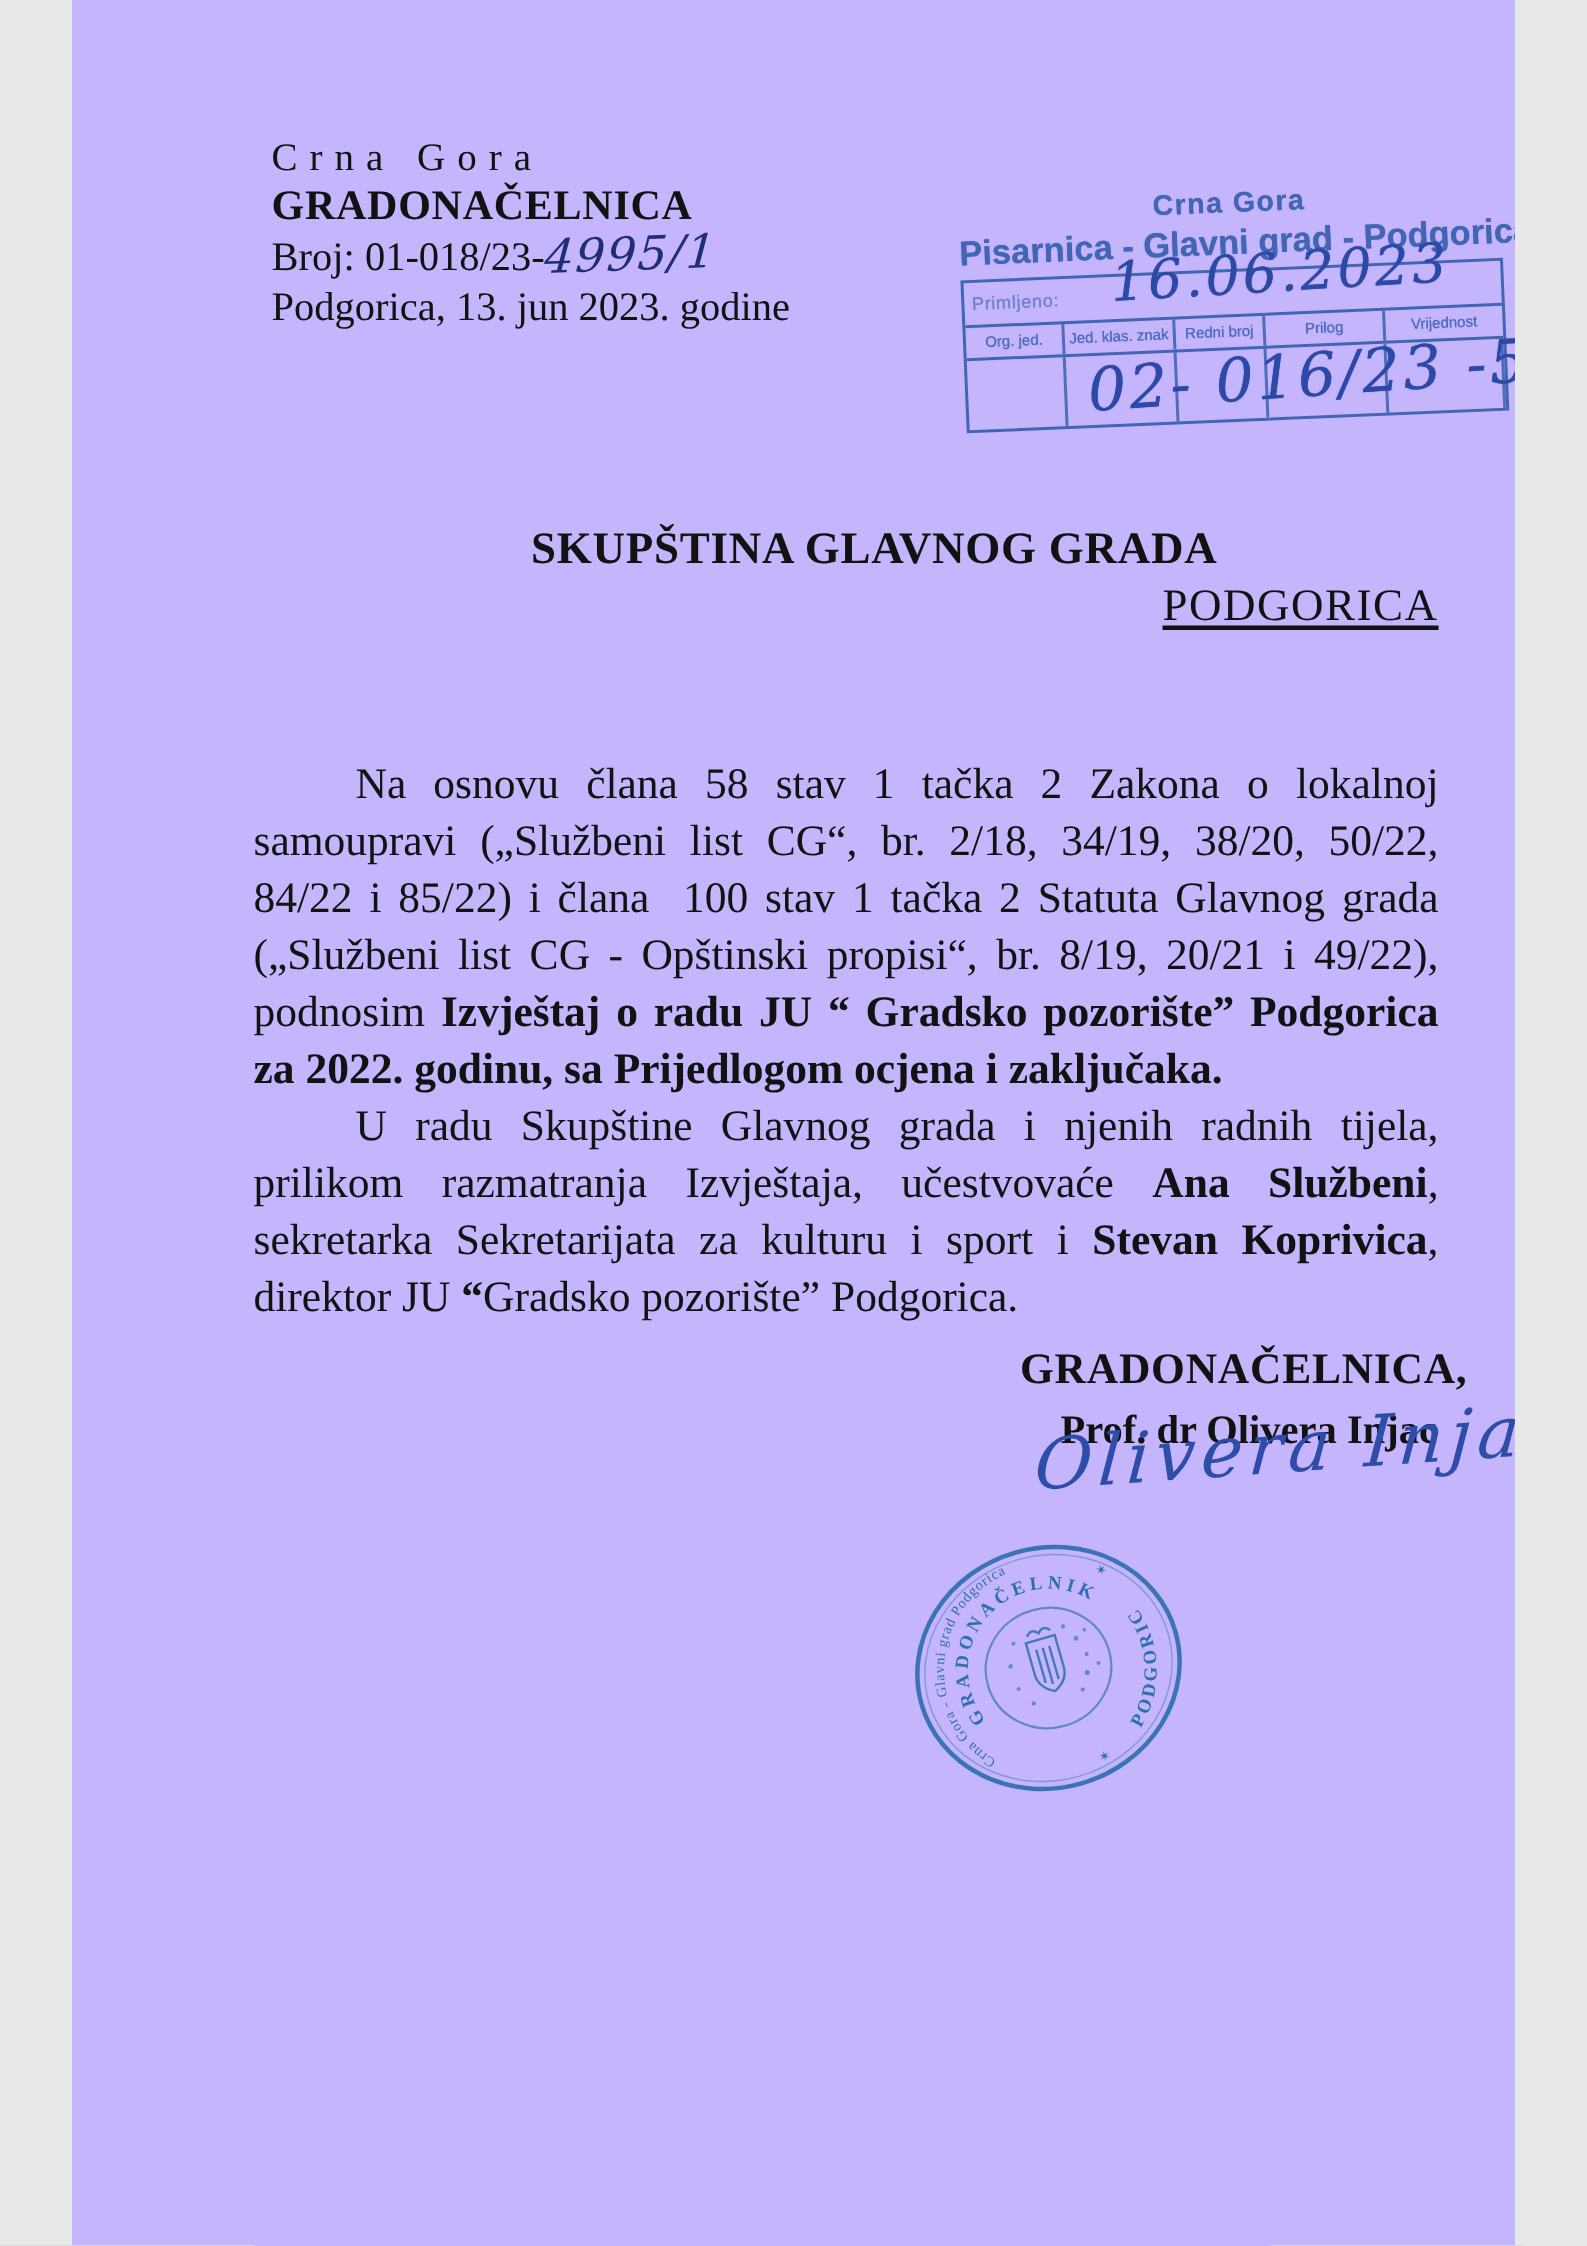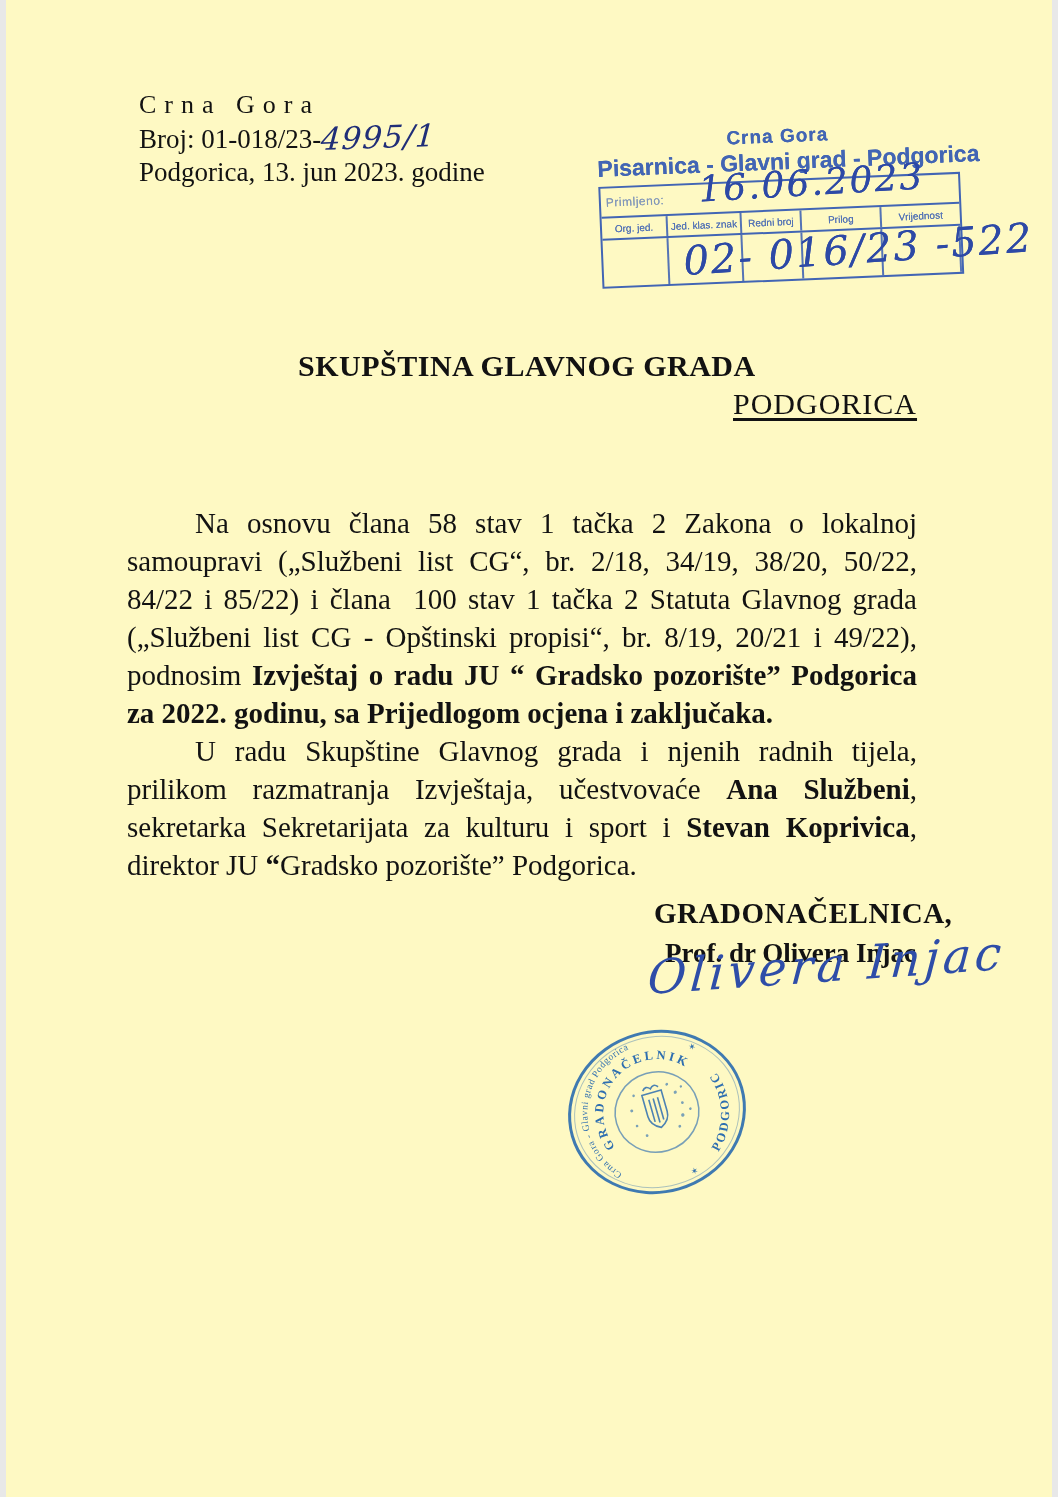--- a/index.html
+++ b/index.html
@@ -1,18 +1,18 @@
 <!DOCTYPE html>
 <html><head>
 <meta charset="utf-8">
 <style>
   html,body { margin:0; padding:0; background:#e8e8e8; }
   .page {
-    position:relative; width:1046px; height:1497px; margin:0 auto;
-    background:#fef9c3; overflow:hidden;
+    position:relative; width:962px; height:1497px; margin:0 auto;
+    background:#c4b5fd; overflow:hidden;
     font-family:"Liberation Serif", serif; color:#121212;
   }
 
   
   .letterhead { position:absolute; left:133px; top:88px; line-height:33px; font-size:27px; }
   .lh-country { font-size:26px; letter-spacing:8px; }
   .lh-institution { font-size:27px; letter-spacing:1px; }
   .lh-office { font-size:28px; font-weight:bold; letter-spacing:.5px; }
   .lh-ref, .lh-date { font-size:27px; }
   .hw { font-family:"DejaVu Serif", serif; font-style:italic; }
@@ -42,49 +42,50 @@
   }
   .stamp-row2 .cell:last-child, .stamp-row3 .cell:last-child { border-right:none; }
   .c1{width:66px;} .c2{width:74px;} .c3{width:60px;} .c4{width:80px;} .c5{width:78px;}
   .stamp-row3 { display:flex; height:46px; position:relative; }
   .entry-number {
     position:absolute; left:80px; top:-4px; font-size:40px; color:#2d49a6;
     white-space:nowrap; letter-spacing:2px; transform:rotate(-1.5deg); font-weight:500;
   }
 
   
-  .title1 { position:absolute; left:292px; top:349px; font-size:30px; font-weight:bold; letter-spacing:.5px; }
+  .title1 { position:absolute; left:306px; top:349px; font-size:30px; font-weight:bold; letter-spacing:.5px; }
   .title2 { position:absolute; left:727px; top:387px; font-size:30px; letter-spacing:1px;
             text-decoration:underline; text-underline-offset:4px; }
 
   
   .body-text { position:absolute; left:121px; top:504px; width:790px;
                font-size:29px; line-height:38px; text-align:justify; }
   .body-text p { margin:0; text-indent:68px; }
   .body-text b { font-weight:bold; }
 
   
-  .sig-title { position:absolute; left:648px; top:897px; font-size:29px; font-weight:bold; letter-spacing:.5px; }
+  .sig-title { position:absolute; left:632px; top:897px; font-size:29px; font-weight:bold; letter-spacing:.5px; }
   .sig-name  { position:absolute; left:659px; top:938px; font-size:27px; font-weight:bold; }
   .sig-hw {
     position:absolute; left:642px; top:950px; font-size:47px; color:#2e4da8;
     letter-spacing:4px; white-space:nowrap; transform:rotate(-4deg) skewX(-8deg);
     transform-origin:0 50%;
   }
 
   
   .seal { position:absolute; left:552px; top:1023px; }
 </style>
 </head>
 <body>
 
 <div class="page">
 
   <div class="letterhead">
     <div class="lh-country">Crna Gora</div>
+    <div class="lh-office">GRADONAČELNICA</div>
     <div class="lh-ref"><span>Broj: 01-018/23-</span><span class="hw ref-hw">4995/1</span></div>
     <div class="lh-date">Podgorica, 13. jun 2023. godine</div>
   </div>
 
   <div class="stamp">
     <div class="stamp-l1">Crna Gora</div>
     <div class="stamp-l2">Pisarnica - Glavni grad - Podgorica</div>
     <div class="stamp-table">
       <div class="stamp-row1">
         <span class="received-label">Primljeno:</span>

